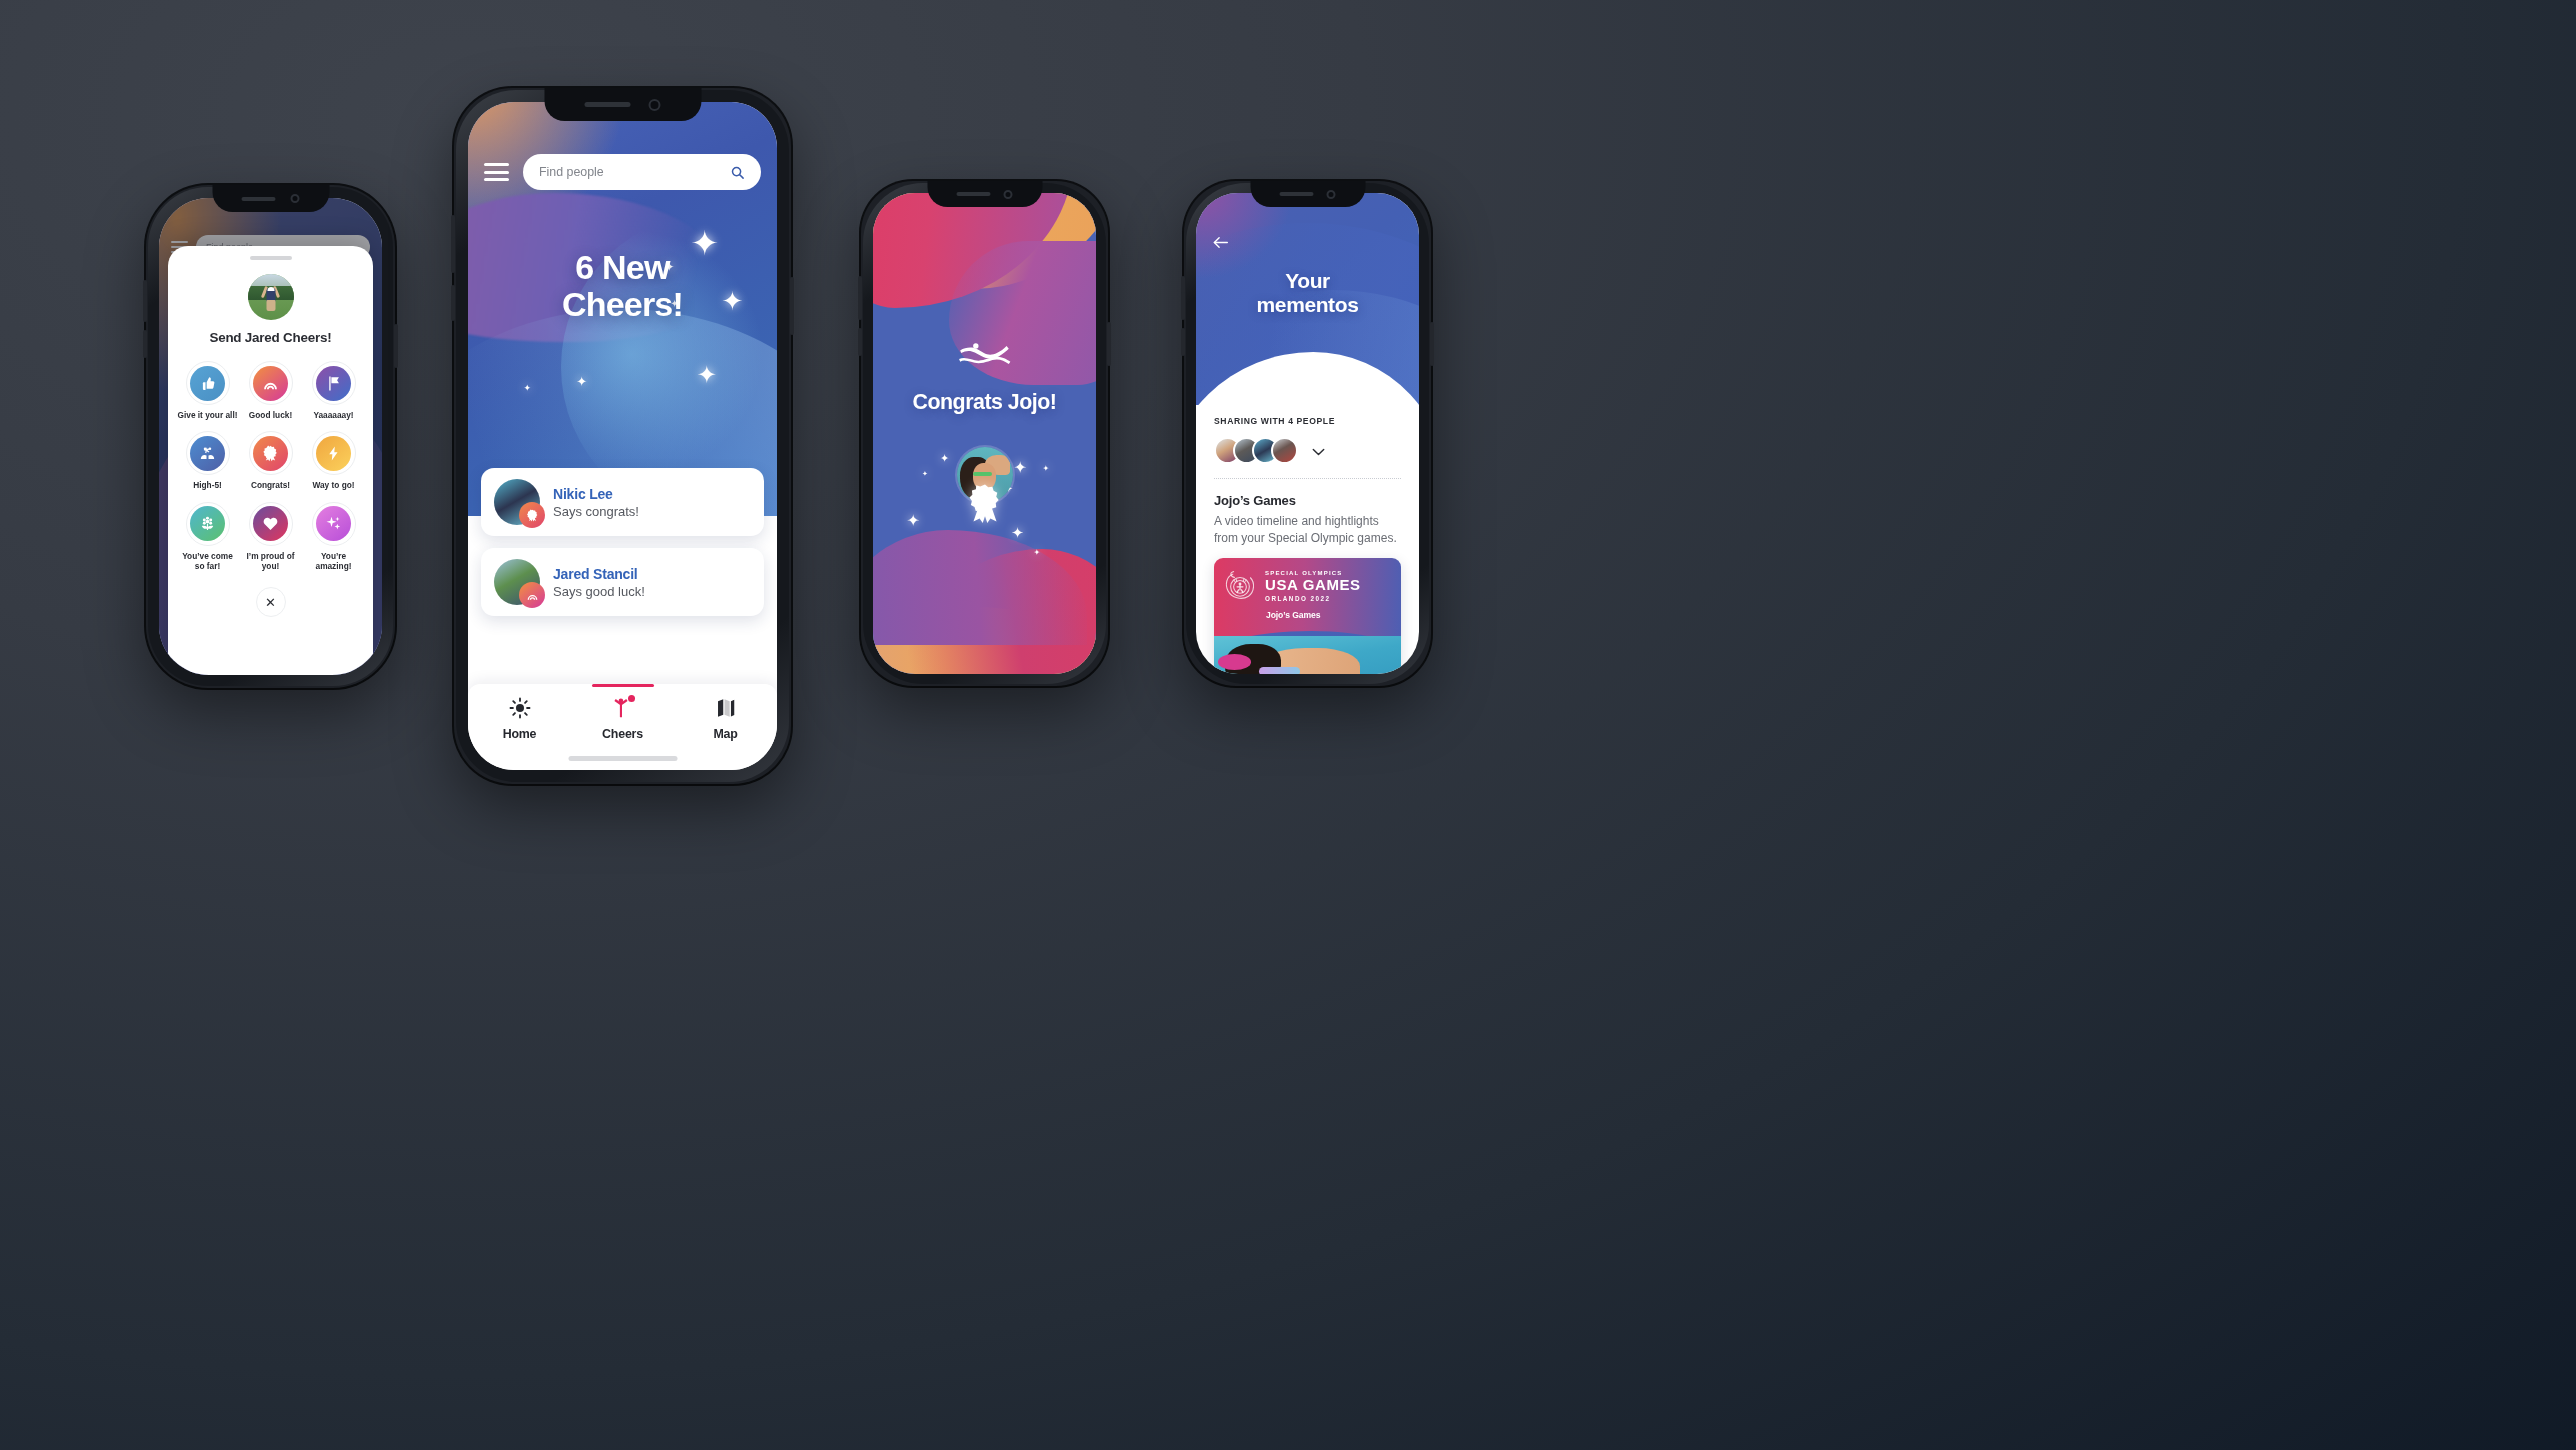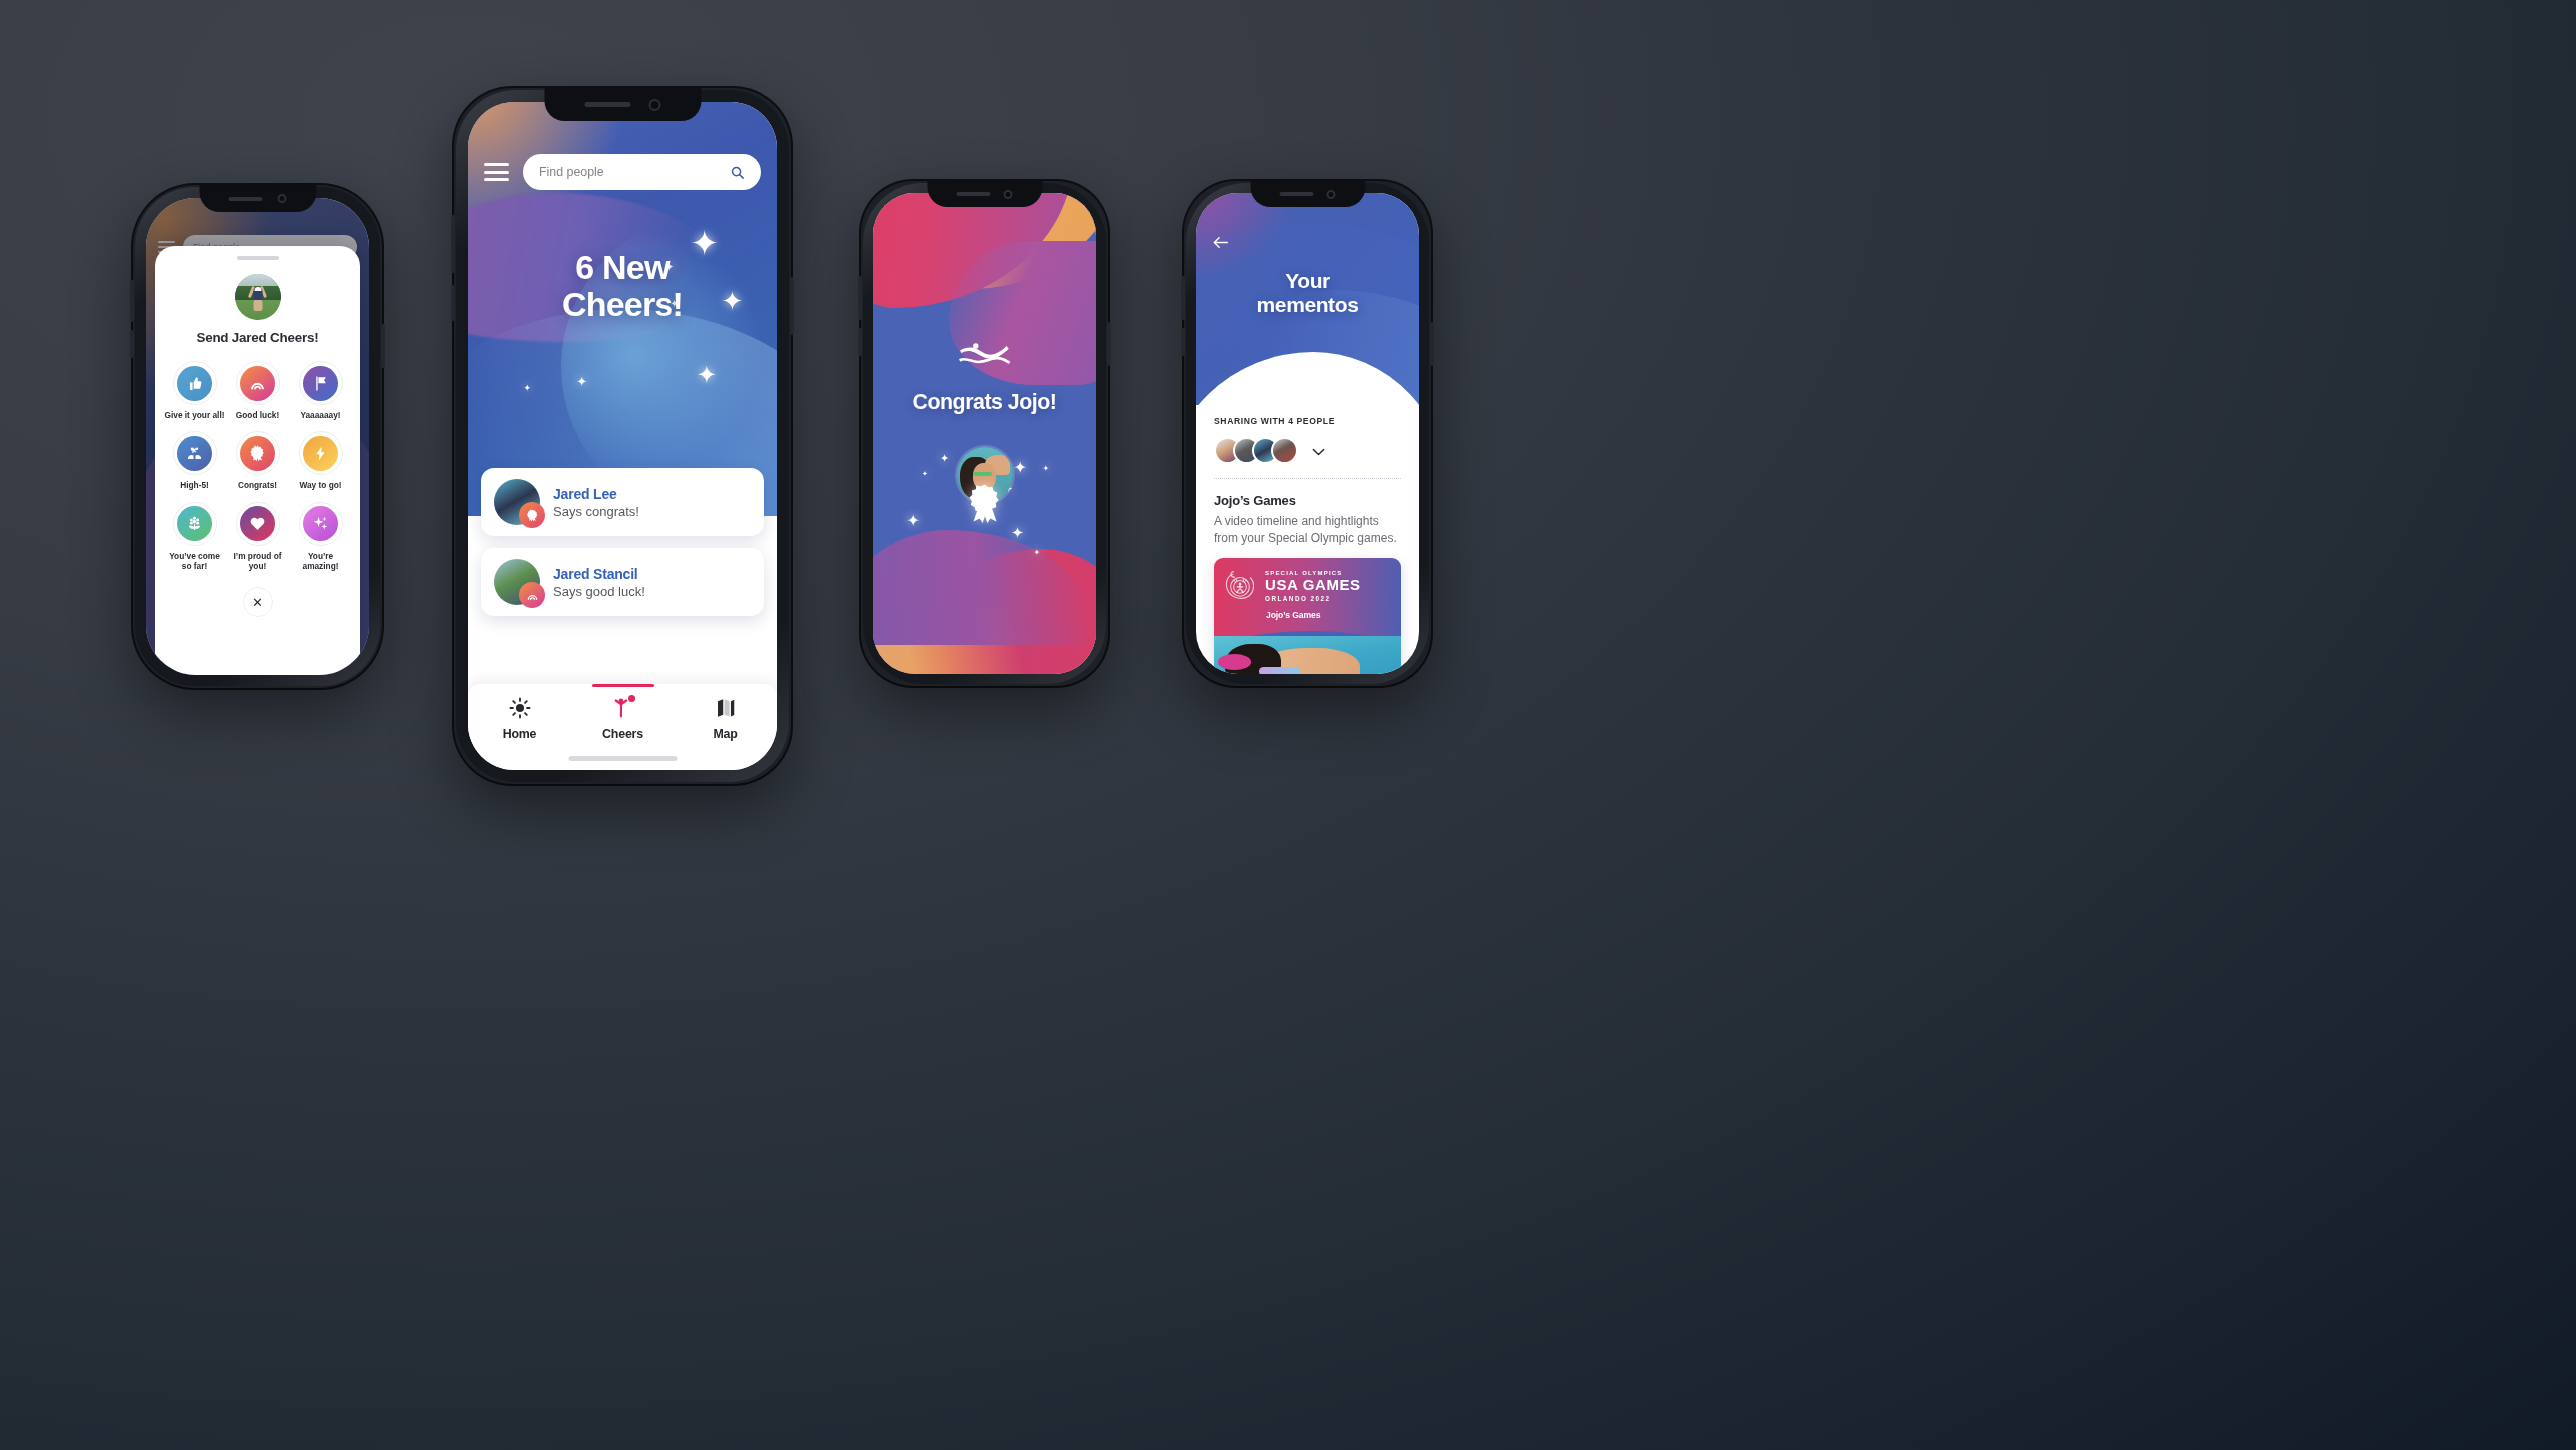--- a/index.html
+++ b/index.html
@@ -45,21 +45,21 @@
     display: flex; align-items: center; justify-content: center; gap: 12%;
   }
   .notch .speaker { background: #2e3238; border-radius: 4px; }
   .notch .cam { border-radius: 50%; background: #0a0c10; border: 2.5px solid #2b2f36; }
   .home-ind {
     position: absolute; bottom: 9px; left: 50%; transform: translateX(-50%);
     height: 5px; border-radius: 3px; background: #d9dadd; z-index: 41;
   }
 
   
-  #phone1 { left: 133px; top: 185px; width: 249px; height: 503px; }
+  #phone1 { left: 146px; top: 185px; width: 249px; height: 503px; }
   #phone1 .screen { border-radius: 50px; }
   #phone1 .notch { width: 117px; height: 27px; top:0; }
   #phone1 .notch .speaker { width: 34px; height: 4px; }
   #phone1 .notch .cam { width: 9px; height: 9px; }
   #phone1 .btn-vol { top: 109px; height: 28px; }
   #phone1 .btn-pwr { top: 139px; height: 44px; }
 
   .p1-bg { position:absolute; inset:0; }
   .p1-bg .sky {
     position:absolute; inset:0;
@@ -612,21 +612,21 @@
             <div class="pic" style="background:linear-gradient(150deg,#55b5cf 0%,#2c3550 48%,#6dc3d9 100%)"></div>
             <div class="badge" style="background:linear-gradient(140deg,#f0894a,#e0456c)">
               <svg viewBox="0 0 24 24">
                 <path d="M8.5 15.2 5.4 22l3.3-1.5L10.5 23l2.2-6.3Z"></path>
                 <path d="M15.5 15.2 18.6 22l-3.3-1.5L13.5 23l-2.2-6.3Z"></path>
                 <path d="M12 1.2l2.1 1.7 2.7-.3.8 2.6 2.4 1.3-.7 2.6 1.6 2.2-1.9 1.9.3 2.7-2.6.8-1.3 2.4-2.6-.7-2.2 1.6-1.9-1.9-2.7.3-.8-2.6-2.4-1.3.7-2.6-1.6-2.2 1.9-1.9-.3-2.7 2.6-.8L8.6.7l2.2 1.6Z"></path>
               </svg>
             </div>
           </div>
           <div>
-            <div class="cc-name">Jared Lee</div>
+            <div class="cc-name">Nikic Lee</div>
             <div class="cc-says">Says congrats!</div>
           </div>
         </div>
         <div class="cheer-card">
           <div class="cc-avatar">
             <div class="pic" style="background:linear-gradient(150deg,#9ec3dd 0%,#5d8f4e 45%,#3a4f72 100%)"></div>
             <div class="badge" style="background:linear-gradient(140deg,#f2913f,#d5399a)">
               <svg viewBox="0 0 24 24">
                 <path d="M3 20a9 9 0 0 1 18 0h-2.6A6.4 6.4 0 0 0 5.6 20Z"></path>
                 <path d="M7 20a5 5 0 0 1 10 0h-2.5a2.5 2.5 0 0 0-5 0Z"></path>

